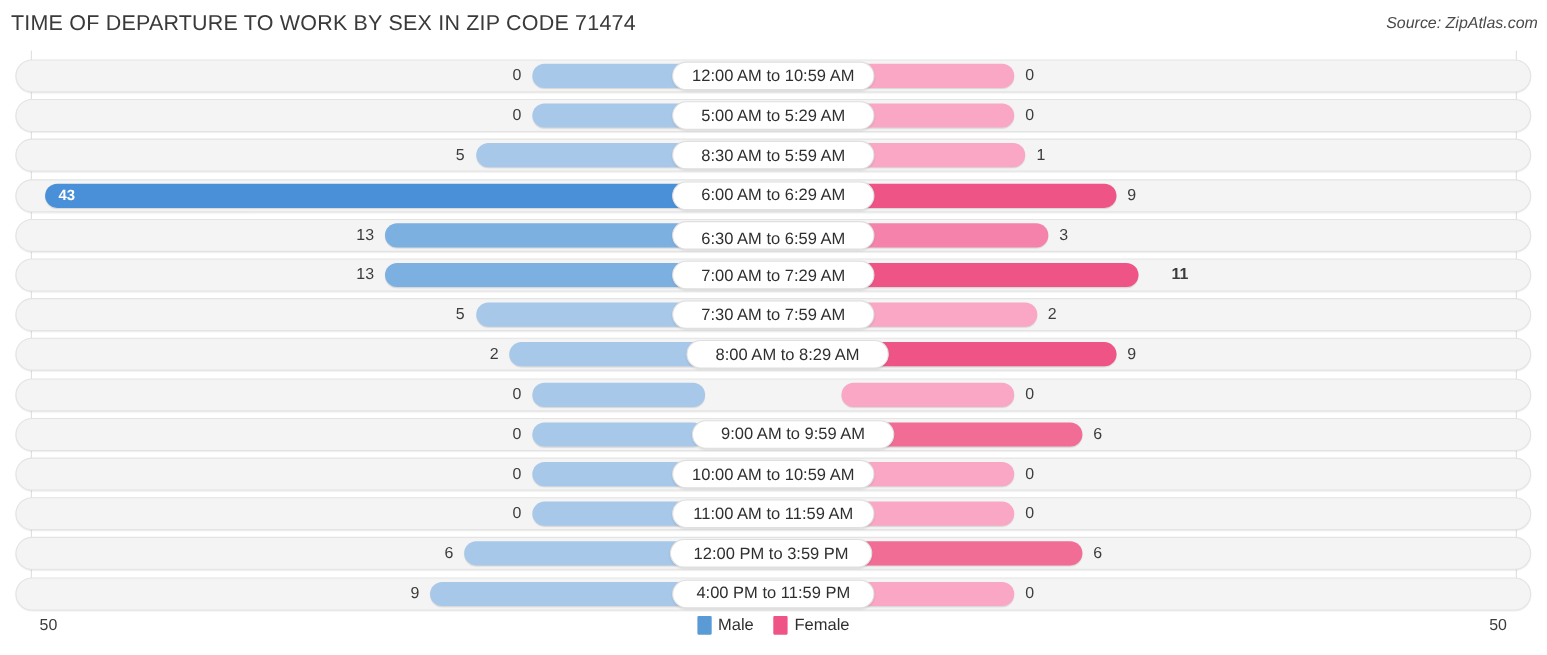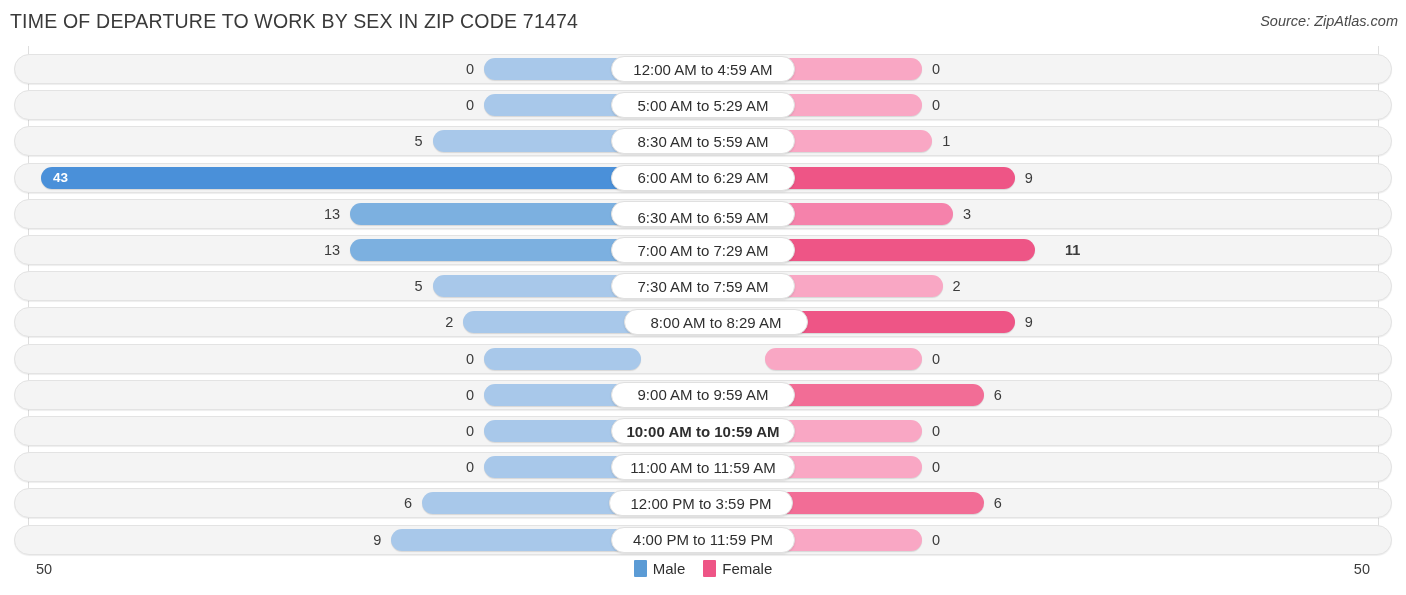--- a/index.html
+++ b/index.html
@@ -180,21 +180,21 @@
   <div class="gridline" id="gridline-left"></div>
   <div class="gridline" id="gridline-right"></div>
   <div id="rows-container">
       <div class="row" style="top: 8px;">
         <div class="row-track"></div>
         <div class="bar bar-male" style="left: 470px; width: 157px; background: rgb(168, 200, 234);"></div>
         <div class="bar bar-female" style="left: 751px; width: 157px; background: rgb(249, 167, 196);"></div>
         <div class="val val-male" style="left: 416px; width: 44px;">0</div>
         <div class="val val-female" style="left: 918px; width: 44px;">0</div>
         <div class="pill" style="left: 597px; width: 184px;">
-          <span>12:00 AM to 4:59 AM</span>
+          <span>12:00 AM to 10:59 AM</span>
         </div>
       </div>
       <div class="row" style="top: 44.2px;">
         <div class="row-track"></div>
         <div class="bar bar-male" style="left: 470px; width: 157px; background: rgb(168, 200, 234);"></div>
         <div class="bar bar-female" style="left: 751px; width: 157px; background: rgb(249, 167, 196);"></div>
         <div class="val val-male" style="left: 416px; width: 44px;">0</div>
         <div class="val val-female" style="left: 918px; width: 44px;">0</div>
         <div class="pill" style="left: 597px; width: 184px;">
           <span>5:00 AM to 5:29 AM</span>
@@ -266,31 +266,31 @@
         <div class="bar bar-female" style="left: 751px; width: 157px; background: rgb(249, 167, 196);"></div>
         <div class="val val-male" style="left: 416px; width: 44px;">0</div>
         <div class="val val-female" style="left: 918px; width: 44px;">0</div>
       </div>
       <div class="row" style="top: 333.8px;">
         <div class="row-track"></div>
         <div class="bar bar-male" style="left: 470px; width: 157px; background: rgb(168, 200, 234);"></div>
         <div class="bar bar-female" style="left: 751px; width: 218.8px; background: rgb(242, 109, 150);"></div>
         <div class="val val-male" style="left: 416px; width: 44px;">0</div>
         <div class="val val-female" style="left: 979.8px; width: 44px;">6</div>
-        <div class="pill" style="left: 597px; width: 184px; align-items: center;">
+        <div class="pill" style="left: 615px; width: 184px; align-items: center;">
           <span>9:00 AM to 9:59 AM</span>
         </div>
       </div>
       <div class="row" style="top: 370px;">
         <div class="row-track"></div>
         <div class="bar bar-male" style="left: 470px; width: 157px; background: rgb(168, 200, 234);"></div>
         <div class="bar bar-female" style="left: 751px; width: 157px; background: rgb(249, 167, 196);"></div>
         <div class="val val-male" style="left: 416px; width: 44px;">0</div>
         <div class="val val-female" style="left: 918px; width: 44px;">0</div>
-        <div class="pill" style="left: 597px; width: 184px; font-weight: bold;">
+        <div class="pill" style="left: 597px; width: 184px;">
           <span>10:00 AM to 10:59 AM</span>
         </div>
       </div>
       <div class="row" style="top: 406.2px;">
         <div class="row-track"></div>
         <div class="bar bar-male" style="left: 470px; width: 157px; background: rgb(168, 200, 234);"></div>
         <div class="bar bar-female" style="left: 751px; width: 157px; background: rgb(249, 167, 196);"></div>
         <div class="val val-male" style="left: 416px; width: 44px;">0</div>
         <div class="val val-female" style="left: 918px; width: 44px;">0</div>
         <div class="pill" style="left: 597px; width: 184px;">

